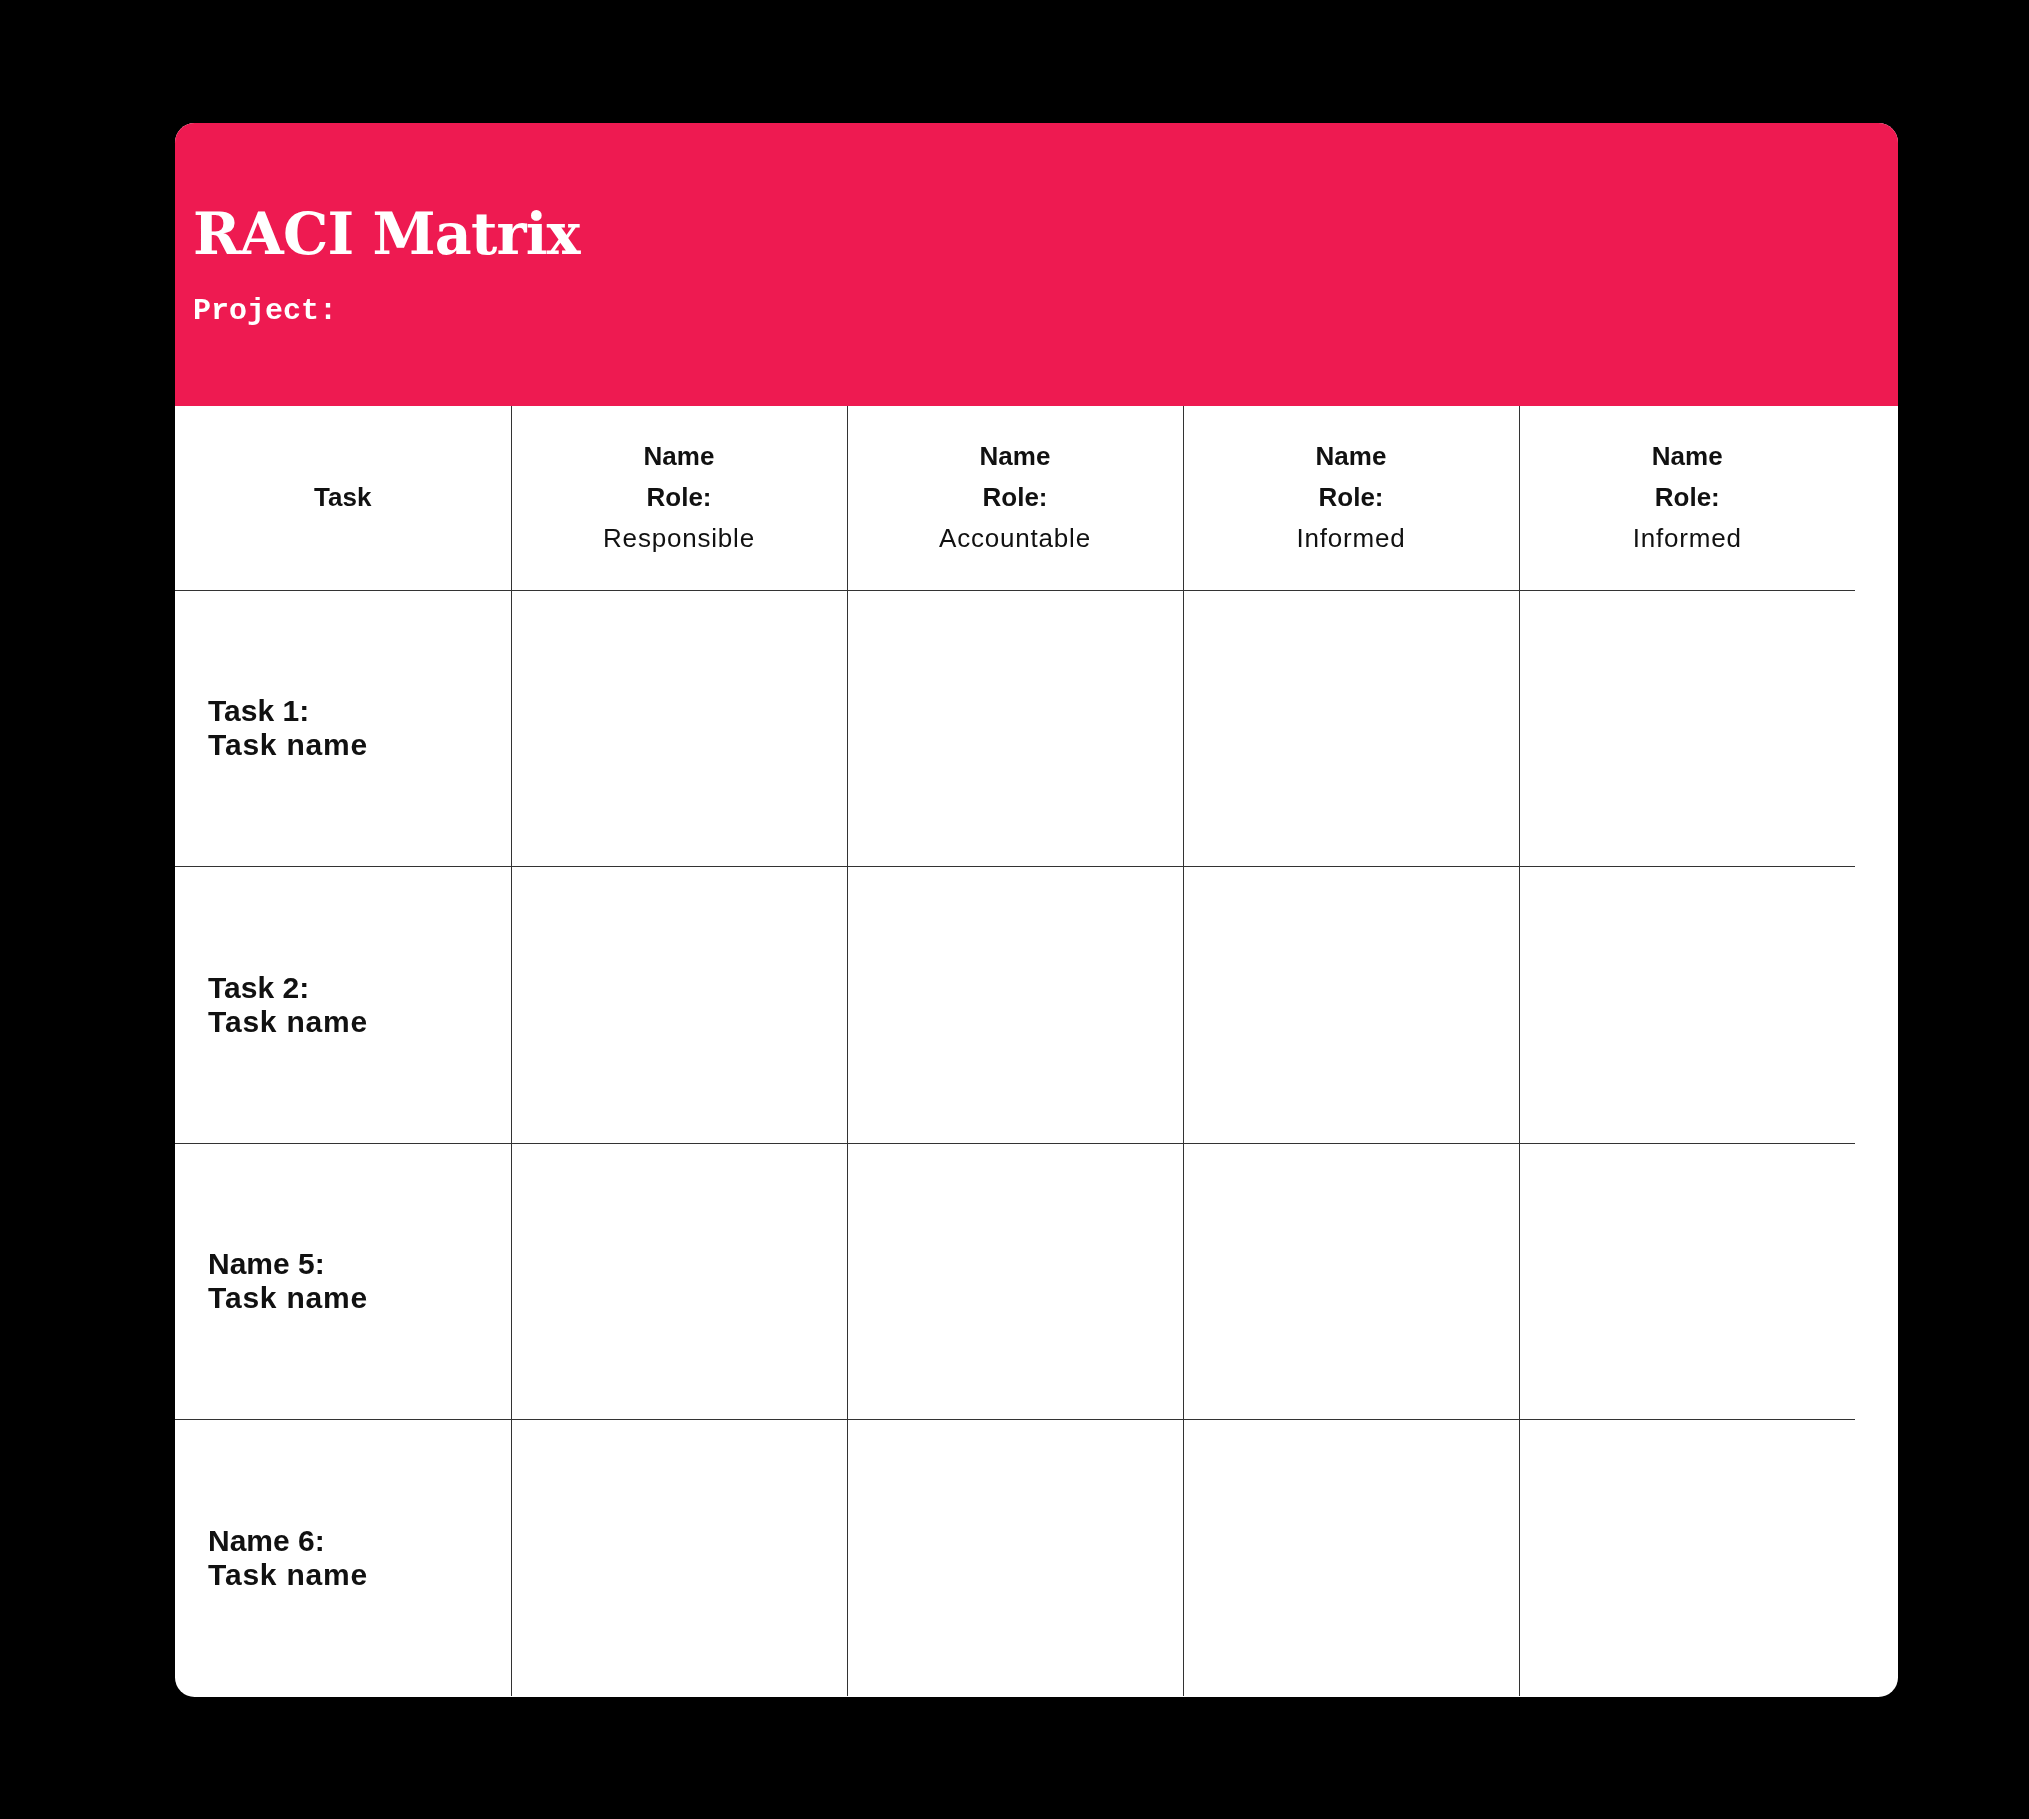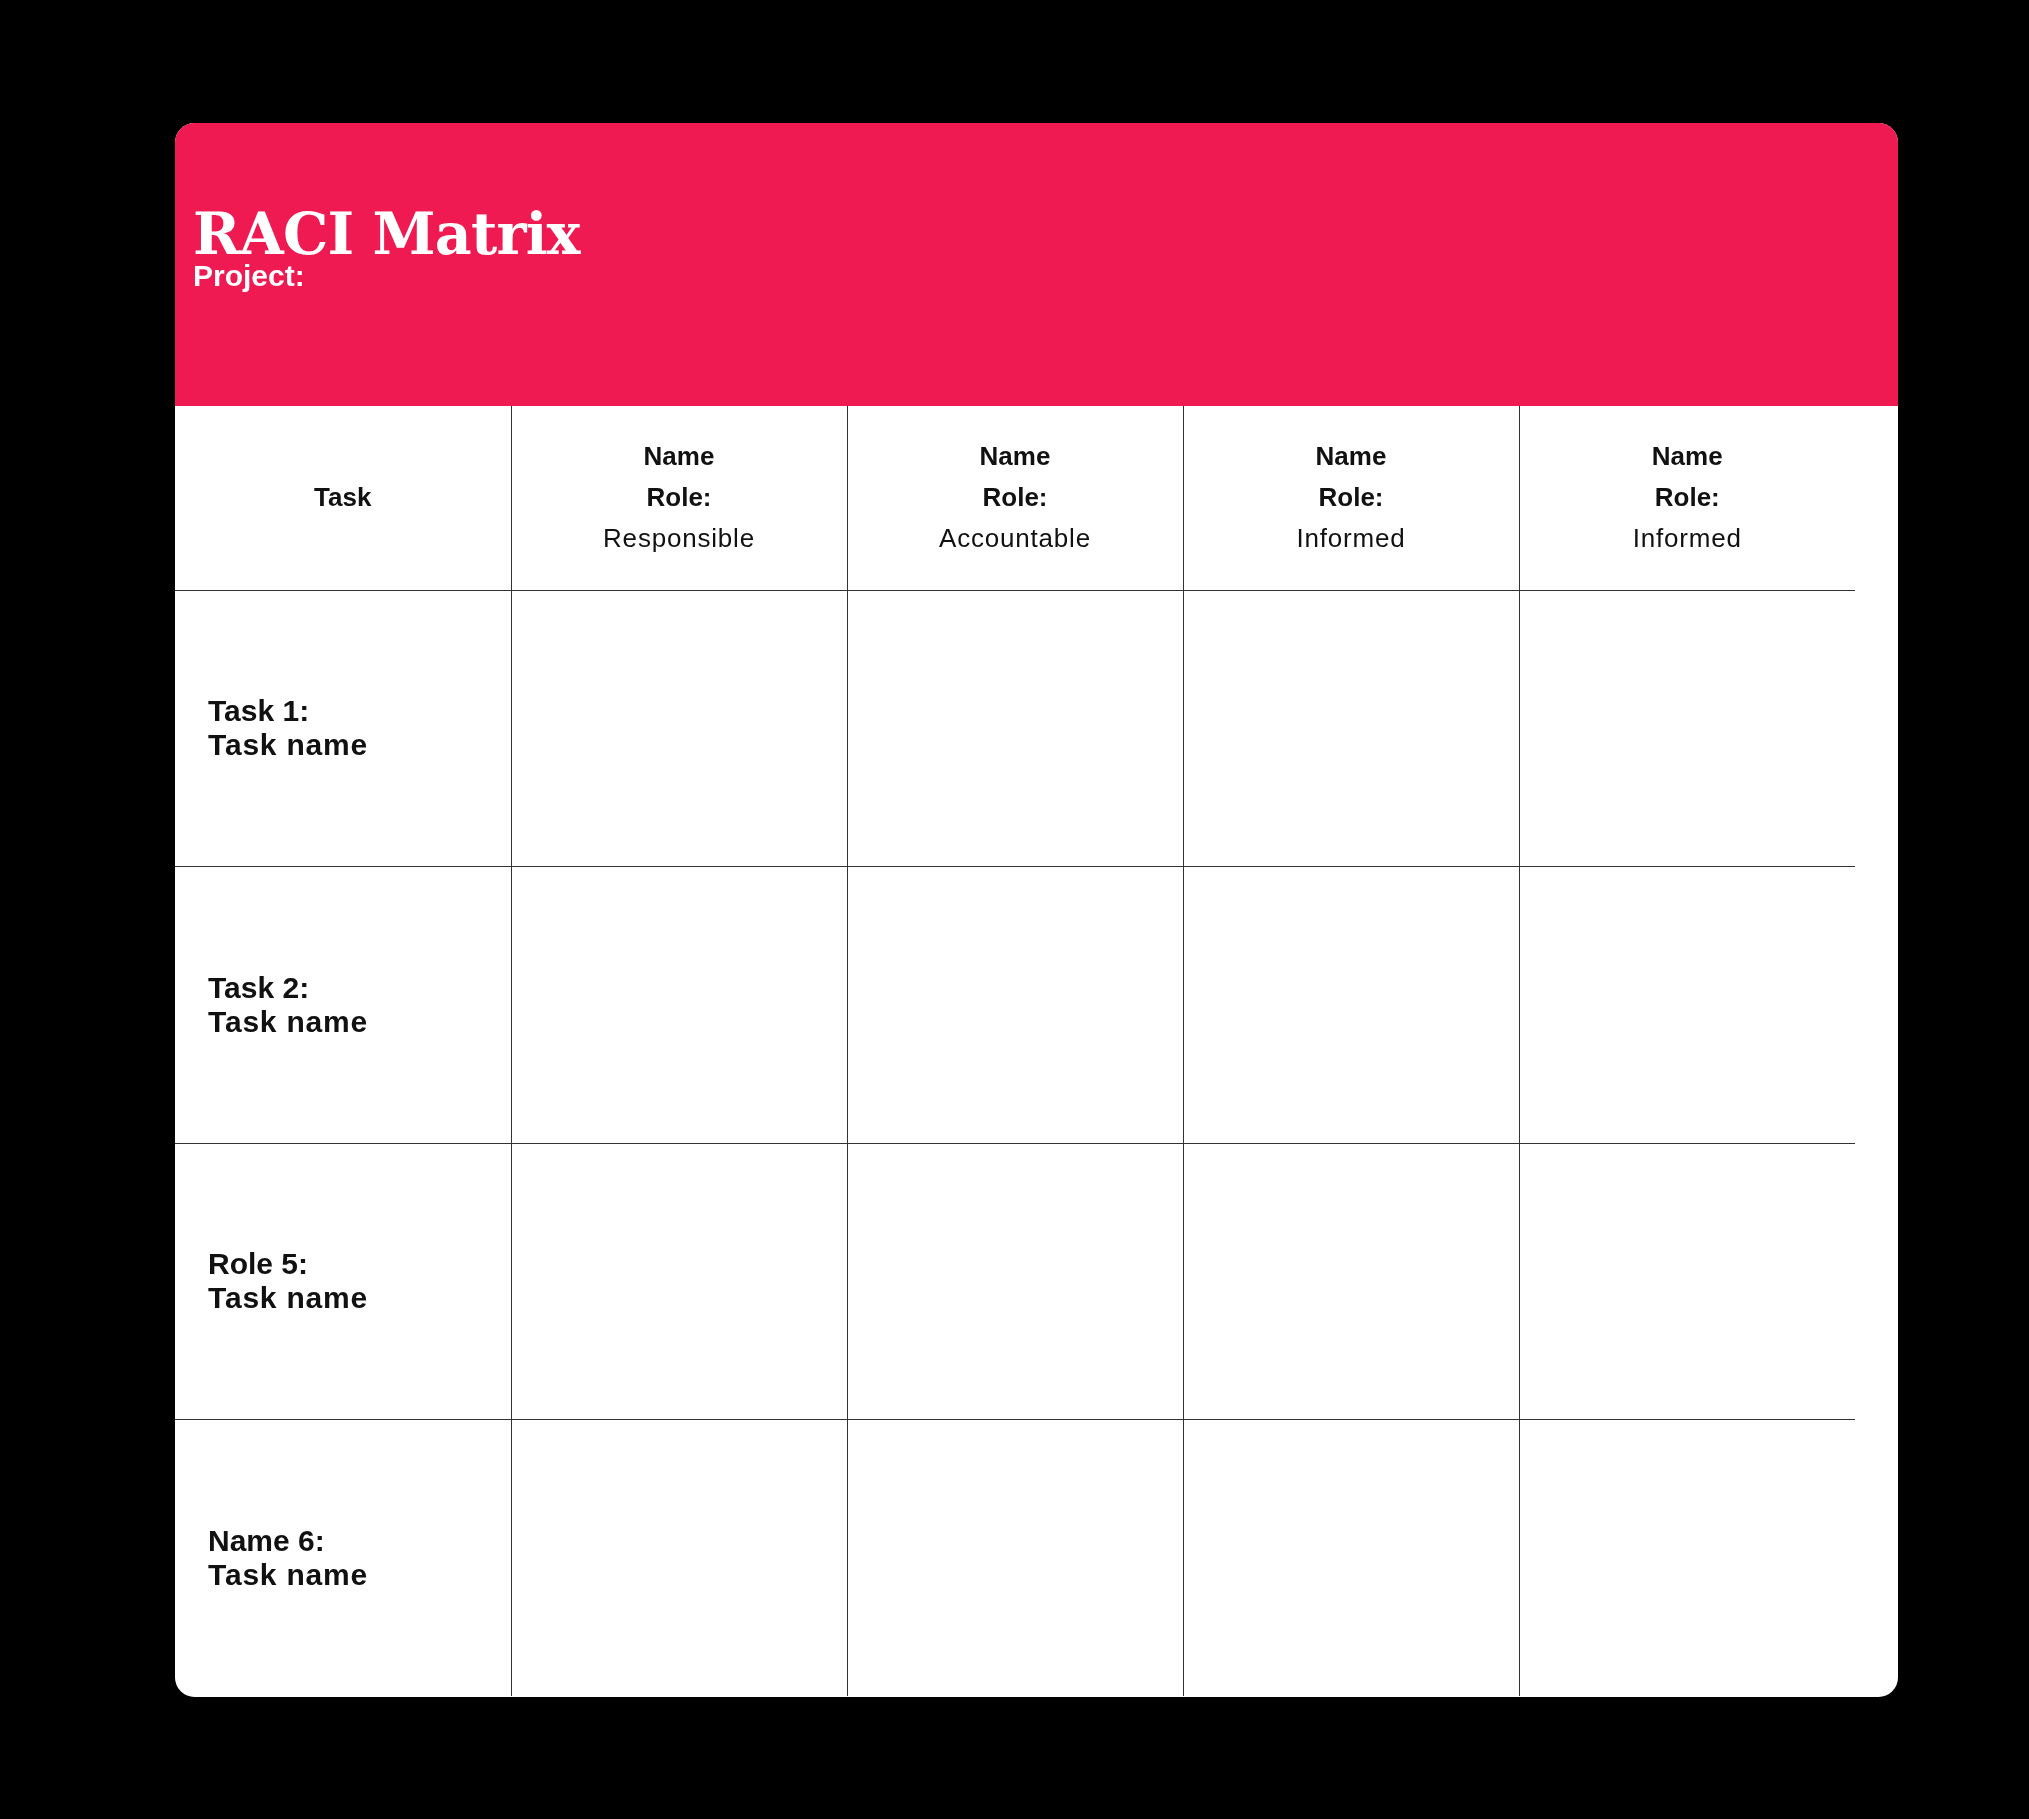--- a/index.html
+++ b/index.html
@@ -40,22 +40,22 @@
     font-weight: bold;
     font-size: 57px;
     line-height: 1;
     color: #ffffff;
     letter-spacing: -0.8px;
     white-space: nowrap;
   }
   .subtitle {
     position: absolute;
     left: 18px;
-    top: 138px;
-    font-family: Liberation Sans, sans-serif;
+    top: 173px;
+    font-family: Liberation Mono, monospace;
     font-weight: bold;
     font-size: 30px;
     line-height: 1;
     color: #ffffff;
     white-space: nowrap;
   }
   .grid {
     position: absolute;
     left: 0;
     top: 283px;
@@ -173,21 +173,21 @@
           <span class="task-num">Task 2:</span>
           <span class="task-name">Task name</span>
         </td>
         <td class="empty-cell"></td>
         <td class="empty-cell"></td>
         <td class="empty-cell"></td>
         <td class="empty-cell"></td>
       </tr>
       <tr>
         <td class="task-cell">
-          <span class="task-num">Role 5:</span>
+          <span class="task-num">Name 5:</span>
           <span class="task-name">Task name</span>
         </td>
         <td class="empty-cell"></td>
         <td class="empty-cell"></td>
         <td class="empty-cell"></td>
         <td class="empty-cell"></td>
       </tr>
       <tr>
         <td class="task-cell">
           <span class="task-num">Name 6:</span>

